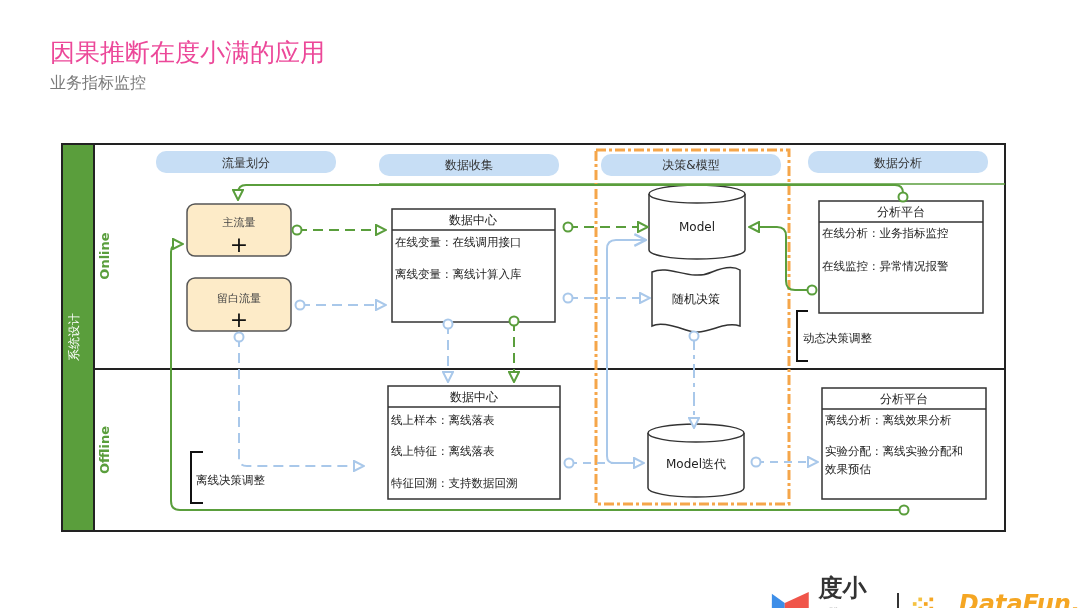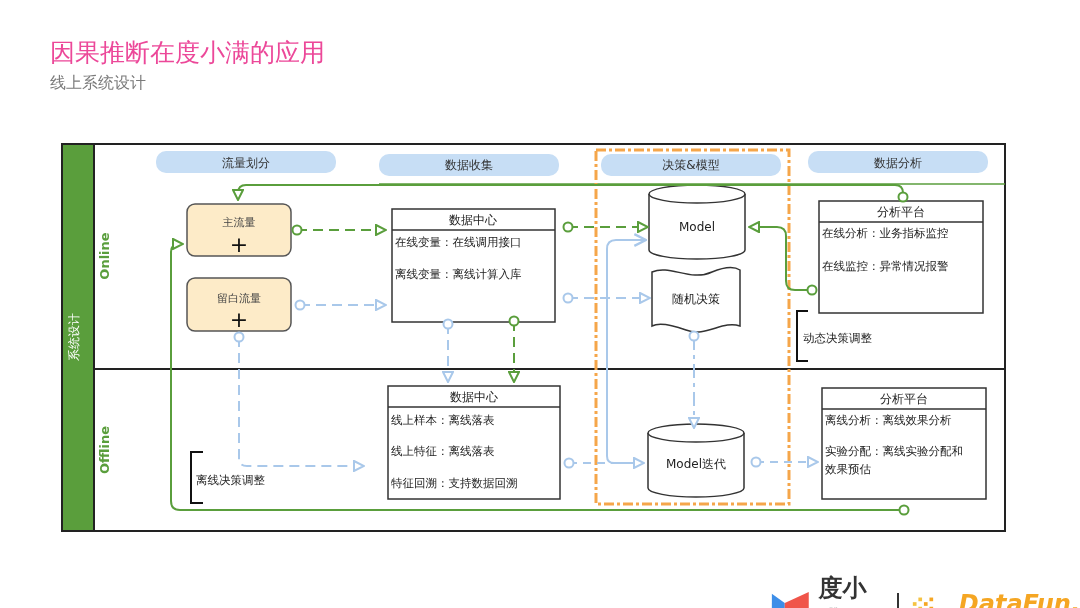--- a/index.html
+++ b/index.html
@@ -11,21 +11,21 @@
   svg text { font-family: "DejaVu Sans", "Liberation Sans", sans-serif; }
   .logo-area { position: absolute; left: 770px; top: 584px; height: 40px; display: flex; align-items: center; }
   .dxm-text { font-size: 24px; color: #333; margin-left: 8px; font-weight: bold; }
   .divider { width: 2px; height: 22px; background: #333; margin: 0 12px; }
   .datafun-text { font-size: 24px; font-weight: bold; font-style: italic; color: #f5a623; margin-left: 24px; }
 </style>
 </head>
 <body>
 
 <div class="title">因果推断在度小满的应用</div>
-<div class="subtitle">线上系统设计</div>
+<div class="subtitle">业务指标监控</div>
 
 <svg class="diagram" width="1080" height="608" viewBox="0 0 1080 608">
   <defs>
     <marker id="triG" viewBox="0 0 12 12" refX="11" refY="6" markerWidth="12" markerHeight="12" orient="auto" markerUnits="userSpaceOnUse">
       <path d="M1,1 L11,6 L1,11 Z" fill="#fff" stroke="#5a9e3c" stroke-width="2"></path>
     </marker>
     <marker id="triB" viewBox="0 0 12 12" refX="11" refY="6" markerWidth="12" markerHeight="12" orient="auto" markerUnits="userSpaceOnUse">
       <path d="M1,1 L11,6 L1,11 Z" fill="#fff" stroke="#a9c8ea" stroke-width="2"></path>
     </marker>
     <marker id="openB" viewBox="0 0 12 12" refX="11" refY="6" markerWidth="14" markerHeight="14" orient="auto" markerUnits="userSpaceOnUse">

